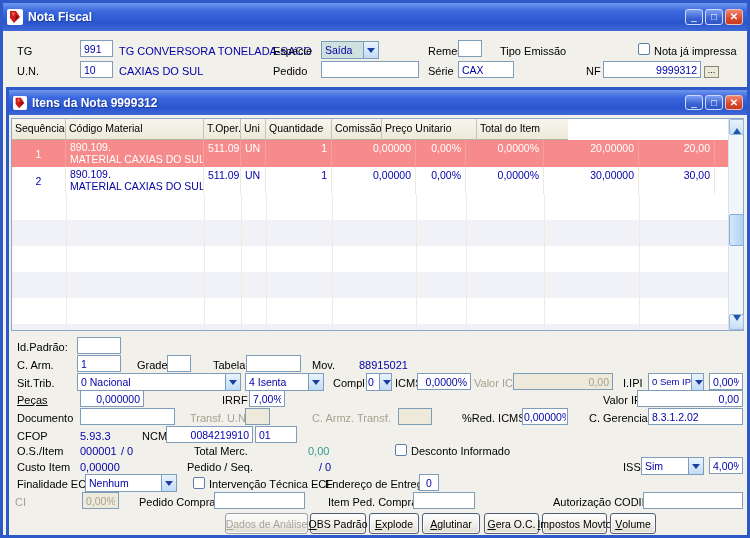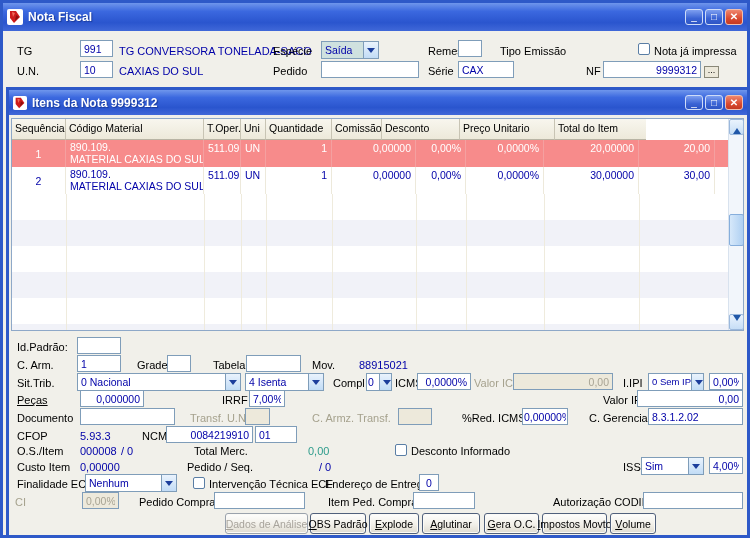--- a/index.html
+++ b/index.html
@@ -150,21 +150,20 @@
   </div>
 
   <div class="abs" id="grid">
     <div class="ghead">
       <span class="gh" style="width:54px;">Sequência</span>
       <span class="gh" style="width:138px;">Código Material</span>
       <span class="gh" style="width:37px;">T.Oper.</span>
       <span class="gh" style="width:25px;">Uni</span>
       <span class="gh" style="width:66px;">Quantidade</span>
       <span class="gh" style="width:50px;">Comissão</span>
-      <span class="gh" style="width:78px;">Desconto</span>
       <span class="gh" style="width:95px;">Preço Unitario</span>
       <span class="gh" style="width:76px;border-right:none;">Total do Item</span>
       <span class="gh" style="width:15px;border-right:none;"></span>
     </div>
 
     <div class="grow sel">
       <span class="gc mid" style="width:54px;">1</span>
       <span class="gc gc2l" style="width:138px;">
         <span>890.109.</span><br><span>MATERIAL CAXIAS DO SUL</span>
       </span>
@@ -267,21 +266,21 @@
   <span class="abs lbl" style="left:586px;top:409px;">C. Gerencial</span>
   <span class="abs" style="left:645px;top:405px;width:95px;"><input class="inp" value="8.3.1.2.02" style=""></span>
 
   <span class="abs lbl" style="left:14px;top:427px;">CFOP</span>
   <span class="abs nval" style="left:77px;top:427px;">5.93.3</span>
   <span class="abs lbl" style="left:139px;top:427px;">NCM</span>
   <span class="abs" style="left:163px;top:423px;width:87px;"><input class="inp r" value="0084219910" style=""></span>
   <span class="abs" style="left:252px;top:423px;width:42px;"><input class="inp" value="01" style=""></span>
 
   <span class="abs lbl" style="left:14px;top:442px;">O.S./Item</span>
-  <span class="abs nval" style="left:77px;top:442px;">000008</span>
+  <span class="abs nval" style="left:77px;top:442px;">000001</span>
   <span class="abs nval" style="left:118px;top:442px;">/ 0</span>
   <span class="abs lbl" style="left:191px;top:442px;">Total Merc.</span>
   <span class="abs tval" style="left:305px;top:442px;">0,00</span>
   <span class="abs chk" style="left:392px;top:441px;"></span>
   <span class="abs lbl" style="left:408px;top:442px;">Desconto Informado</span>
 
   <span class="abs lbl" style="left:14px;top:458px;">Custo Item</span>
   <span class="abs nval" style="left:77px;top:458px;">0,00000</span>
   <span class="abs lbl" style="left:184px;top:458px;">Pedido / Seq.</span>
   <span class="abs nval" style="left:316px;top:458px;">/ 0</span>

